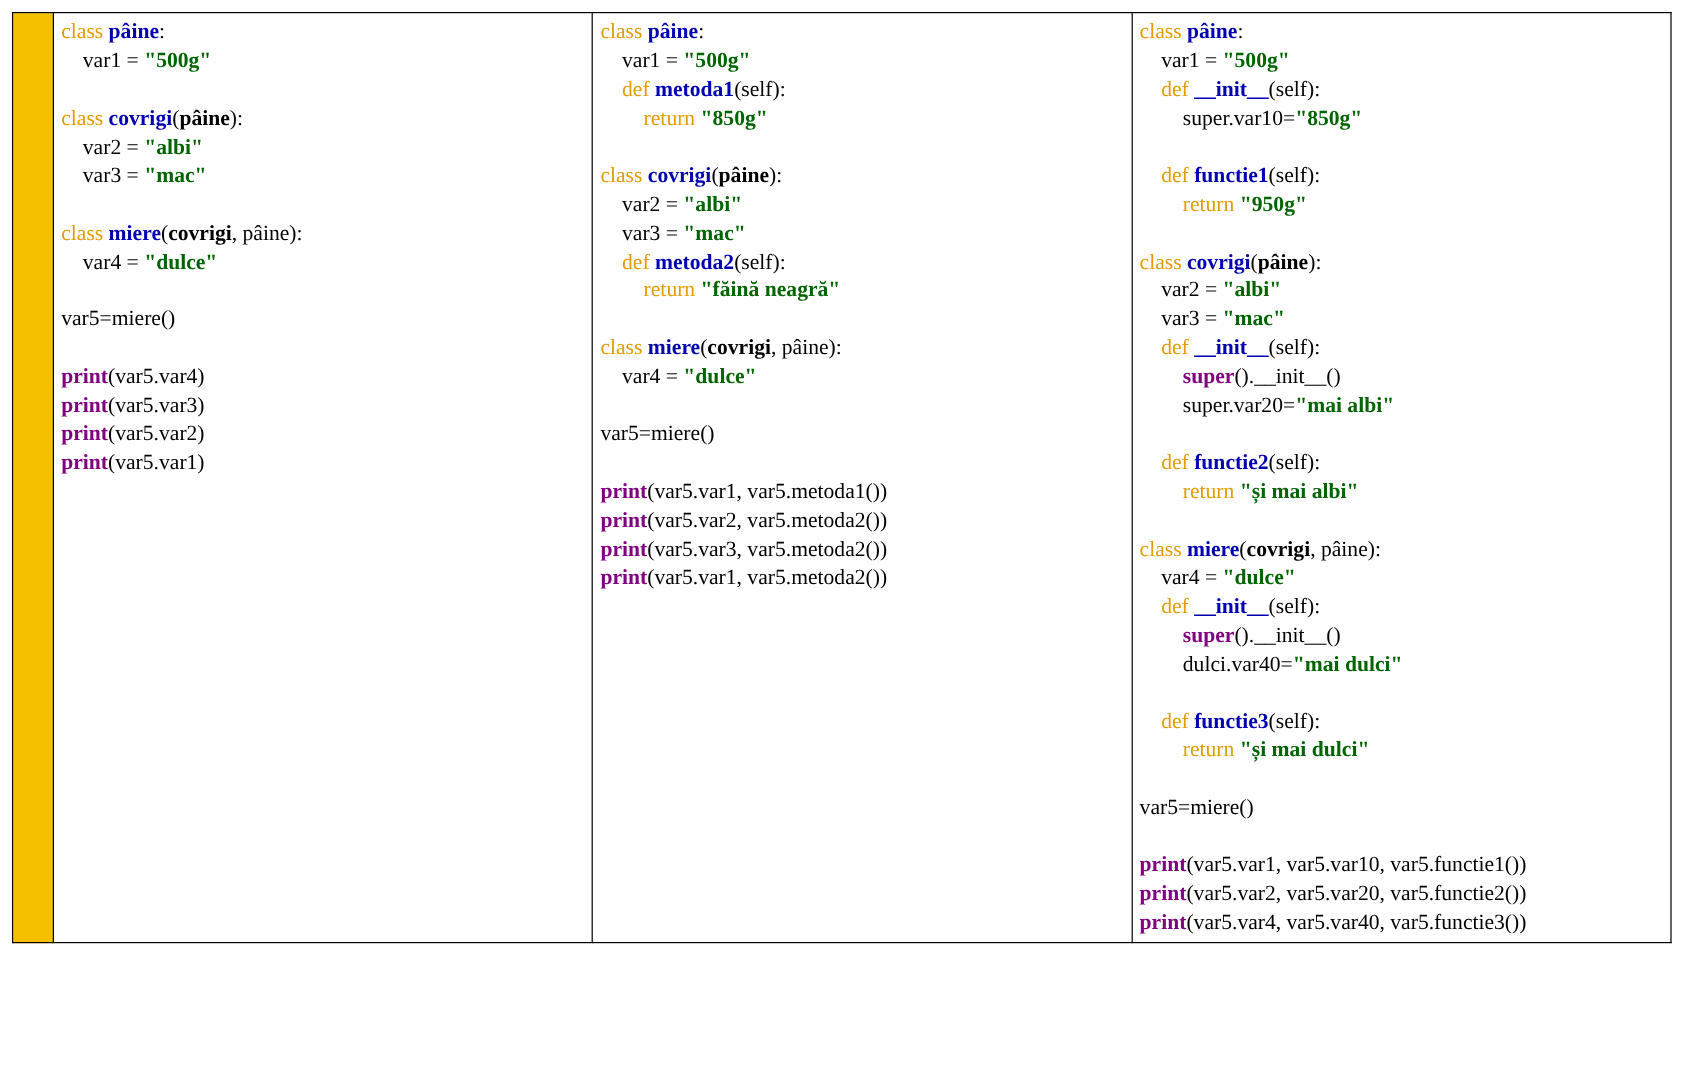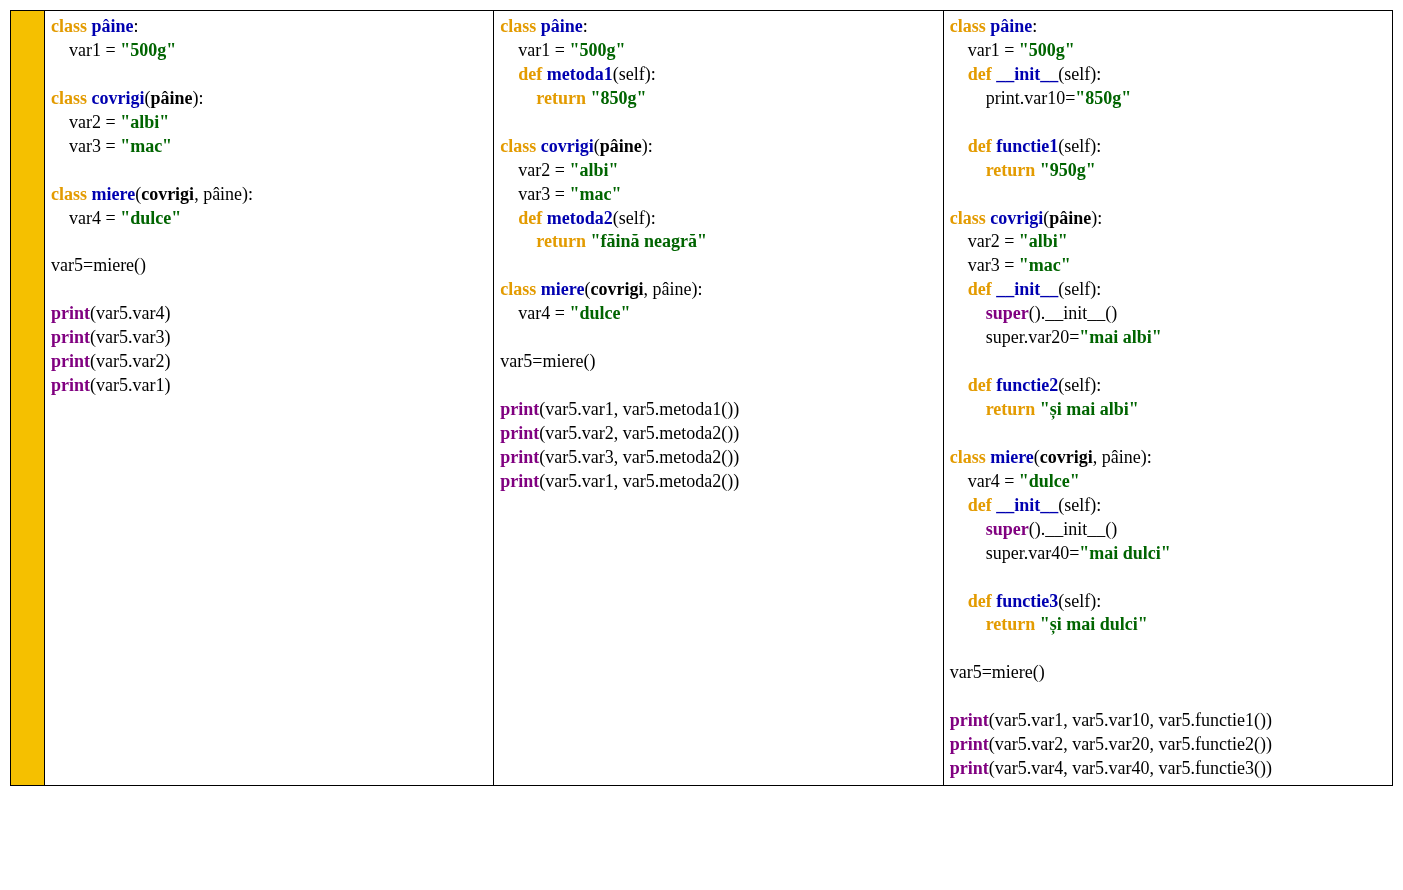--- a/index.html
+++ b/index.html
@@ -29,21 +29,21 @@
   td.code {
     width: 33%;
   }
   pre.code {
     margin: 0;
     white-space: pre;
     font-family: inherit;
     font-size: 18px;
     line-height: 1.33;
   }
-  .kw1 { color: #e39b00; font-weight: bold; }   
+  .kw1 { color: #e39b00; font-weight: normal; }   
   .kw2 { color: #0000b0; font-weight: bold; }   
   .kw3 { color: #000; font-weight: bold; }      
   .str { color: #006400; font-weight: bold; }   
   .fn  { color: #800080; font-weight: bold; }
 </style>
 </head>
 <body>
 
 <table>
 <tbody>
@@ -89,40 +89,40 @@
 <span class="fn">print</span><span>(var5.var1, var5.metoda1())</span>
 <span class="fn">print</span><span>(var5.var2, var5.metoda2())</span>
 <span class="fn">print</span><span>(var5.var3, var5.metoda2())</span>
 <span class="fn">print</span><span>(var5.var1, var5.metoda2())</span></pre>
 </td>
 
 <td class="code">
 <pre class="code"><span class="kw1">class</span> <span class="kw2">pâine</span><span>:</span>
 <span>    var1 = </span><span class="str">"500g"</span>
 <span>    </span><span class="kw1">def</span> <span class="kw2">__init__</span><span>(self):</span>
-<span>        print.var10=</span><span class="str">"850g"</span>
+<span>        super.var10=</span><span class="str">"850g"</span>
 <span></span>
 <span>    </span><span class="kw1">def</span> <span class="kw2">functie1</span><span>(self):</span>
 <span>        </span><span class="kw1">return</span><span> </span><span class="str">"950g"</span>
 <span></span>
 <span class="kw1">class</span> <span class="kw2">covrigi</span><span>(</span><span class="kw3">pâine</span><span>):</span>
 <span>    var2 = </span><span class="str">"albi"</span>
 <span>    var3 = </span><span class="str">"mac"</span>
 <span>    </span><span class="kw1">def</span> <span class="kw2">__init__</span><span>(self):</span>
 <span>        </span><span class="fn">super</span><span>().__init__()</span>
 <span>        super.var20=</span><span class="str">"mai albi"</span>
 <span></span>
 <span>    </span><span class="kw1">def</span> <span class="kw2">functie2</span><span>(self):</span>
 <span>        </span><span class="kw1">return</span><span> </span><span class="str">"și mai albi"</span>
 <span></span>
 <span class="kw1">class</span> <span class="kw2">miere</span><span>(</span><span class="kw3">covrigi</span><span>, pâine):</span>
 <span>    var4 = </span><span class="str">"dulce"</span>
 <span>    </span><span class="kw1">def</span> <span class="kw2">__init__</span><span>(self):</span>
 <span>        </span><span class="fn">super</span><span>().__init__()</span>
-<span>        super.var40=</span><span class="str">"mai dulci"</span>
+<span>        dulci.var40=</span><span class="str">"mai dulci"</span>
 <span></span>
 <span>    </span><span class="kw1">def</span> <span class="kw2">functie3</span><span>(self):</span>
 <span>        </span><span class="kw1">return</span><span> </span><span class="str">"și mai dulci"</span>
 <span></span>
 <span>var5=miere()</span>
 <span></span>
 <span class="fn">print</span><span>(var5.var1, var5.var10, var5.functie1())</span>
 <span class="fn">print</span><span>(var5.var2, var5.var20, var5.functie2())</span>
 <span class="fn">print</span><span>(var5.var4, var5.var40, var5.functie3())</span></pre>
 </td>

